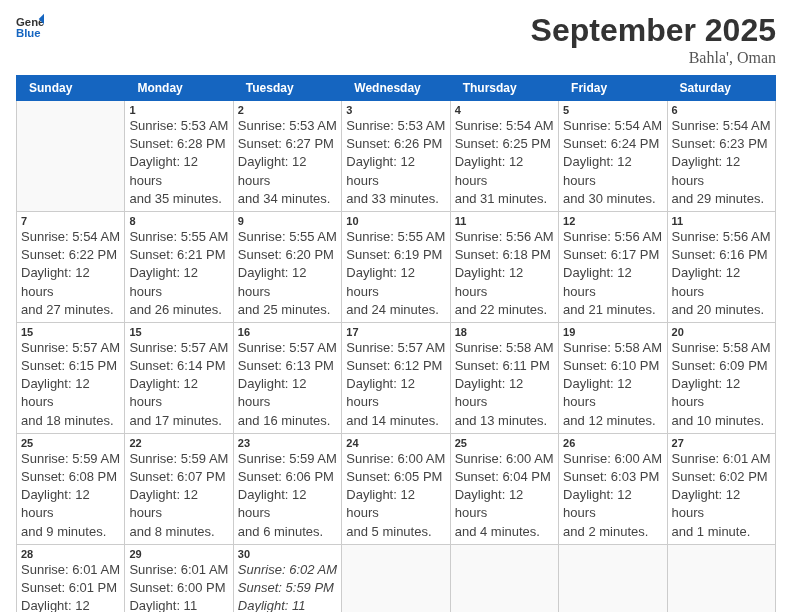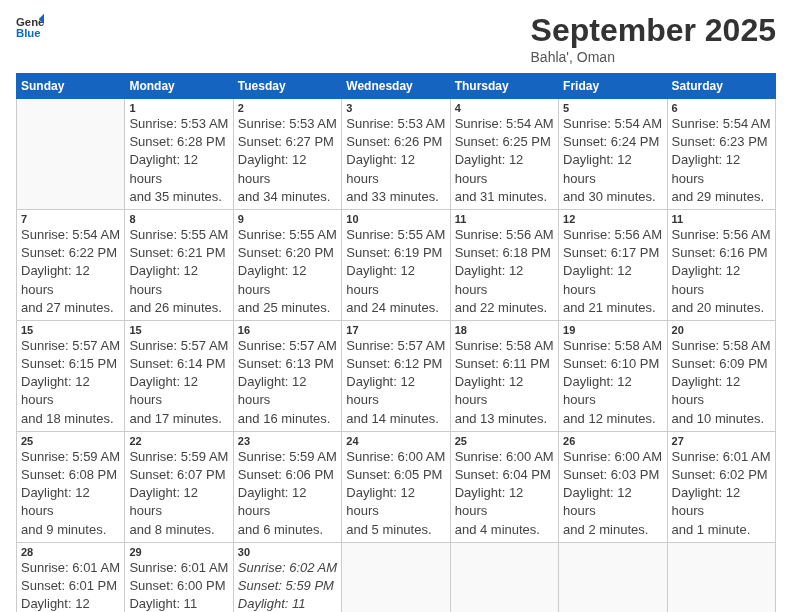--- a/index.html
+++ b/index.html
@@ -25,41 +25,43 @@
     .logo {
       display: flex;
       align-items: center;
       gap: 4px;
     }
     .logo-icon {
       width: 28px;
       height: 28px;
     }
     .title-block {
+      text-align: right;
     }
     .month-title {
       font-size: 32px;
       font-weight: bold;
       color: #333;
     }
     .location {
-      font-size: 14px;
+      font-size: 16px;
       color: #555;
+      font-family: Liberation Serif, serif;
     }
     table {
       width: 100%;
       border-collapse: collapse;
       table-layout: fixed;
     }
     th {
       background-color: #1565c0;
       color: #fff;
       font-size: 12px;
       font-weight: bold;
-      padding: 5px 4px;
+      padding: 5px 12px;
       text-align: left;
       border: 1px solid #1565c0;
     }
     td {
       border: 1px solid #ccc;
       vertical-align: top;
       padding: 3px 4px;
       font-size: 9.5px;
       color: #333;
       height: 78px;

